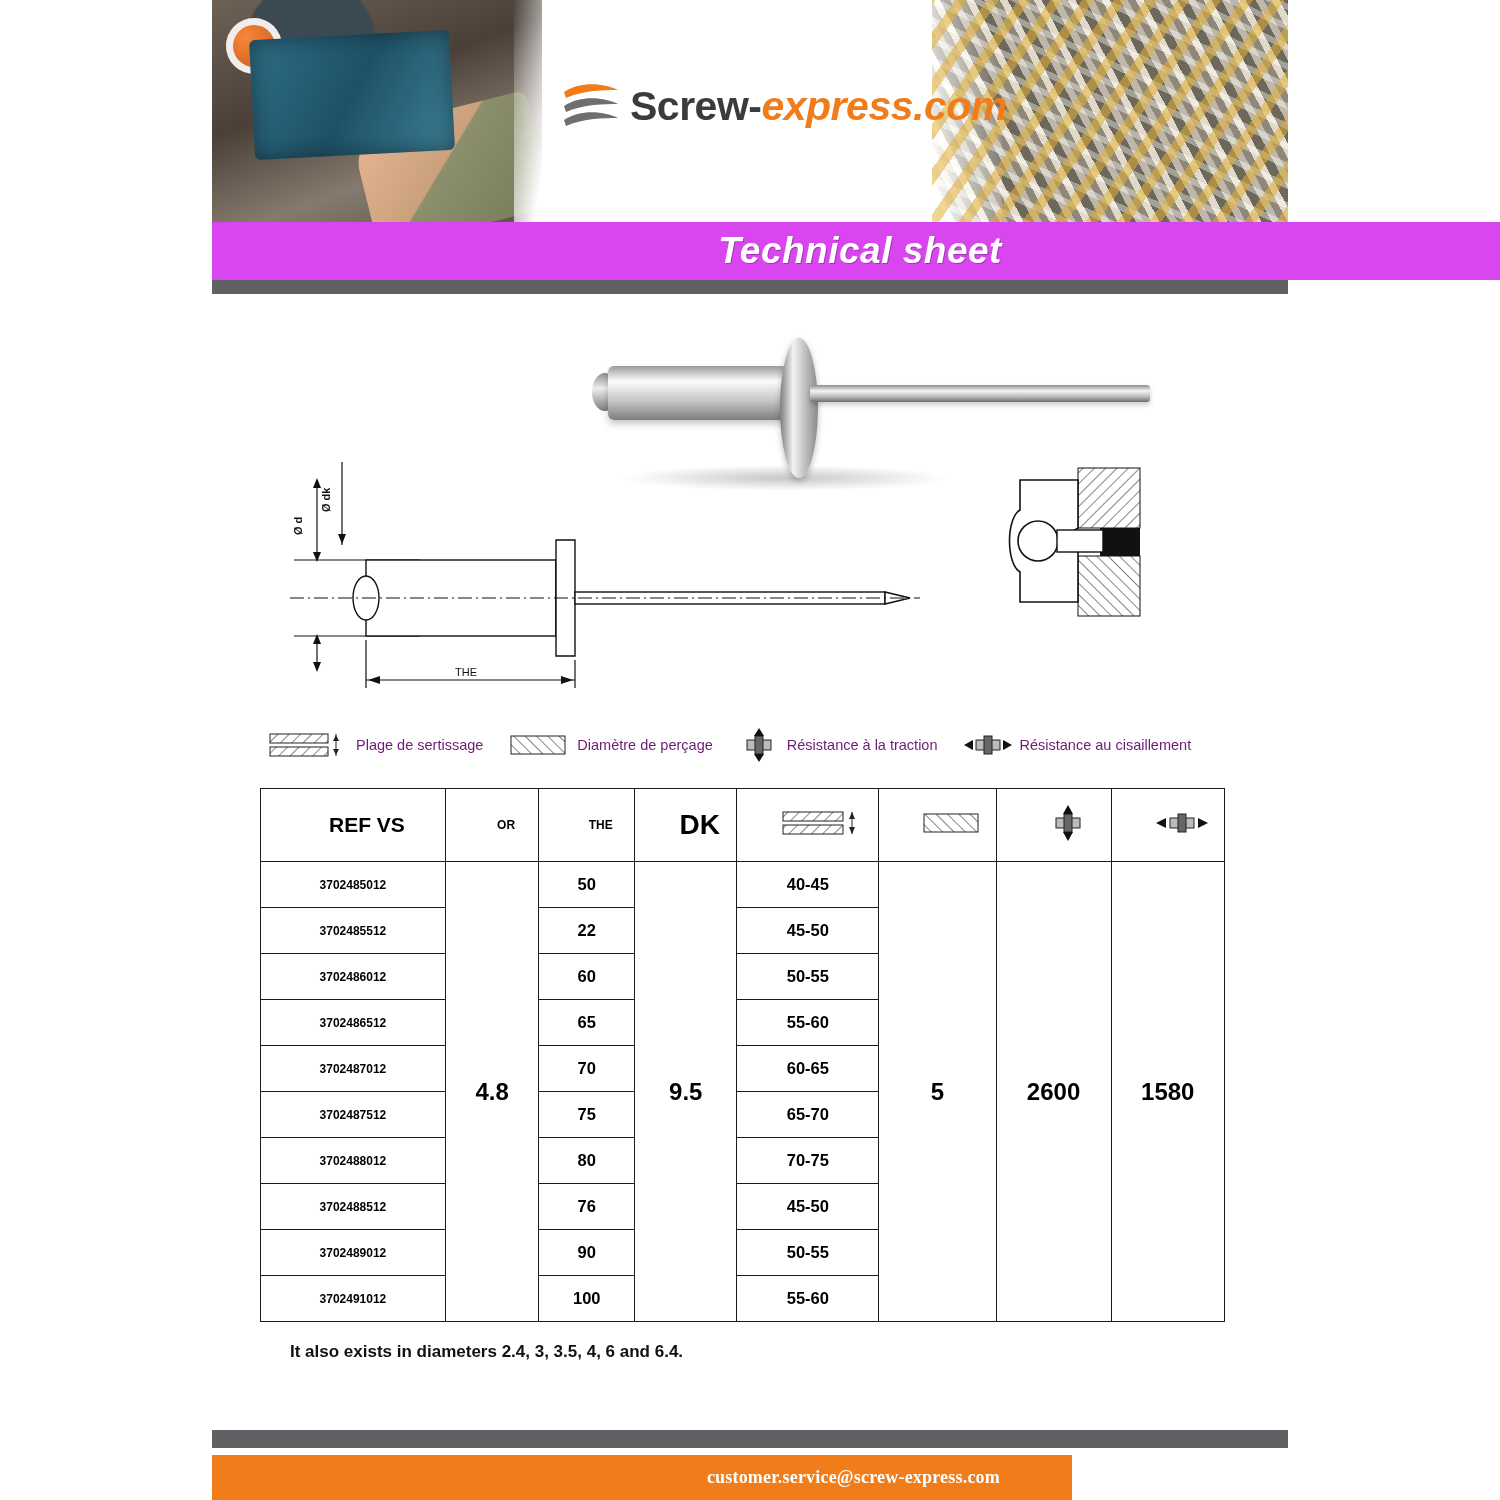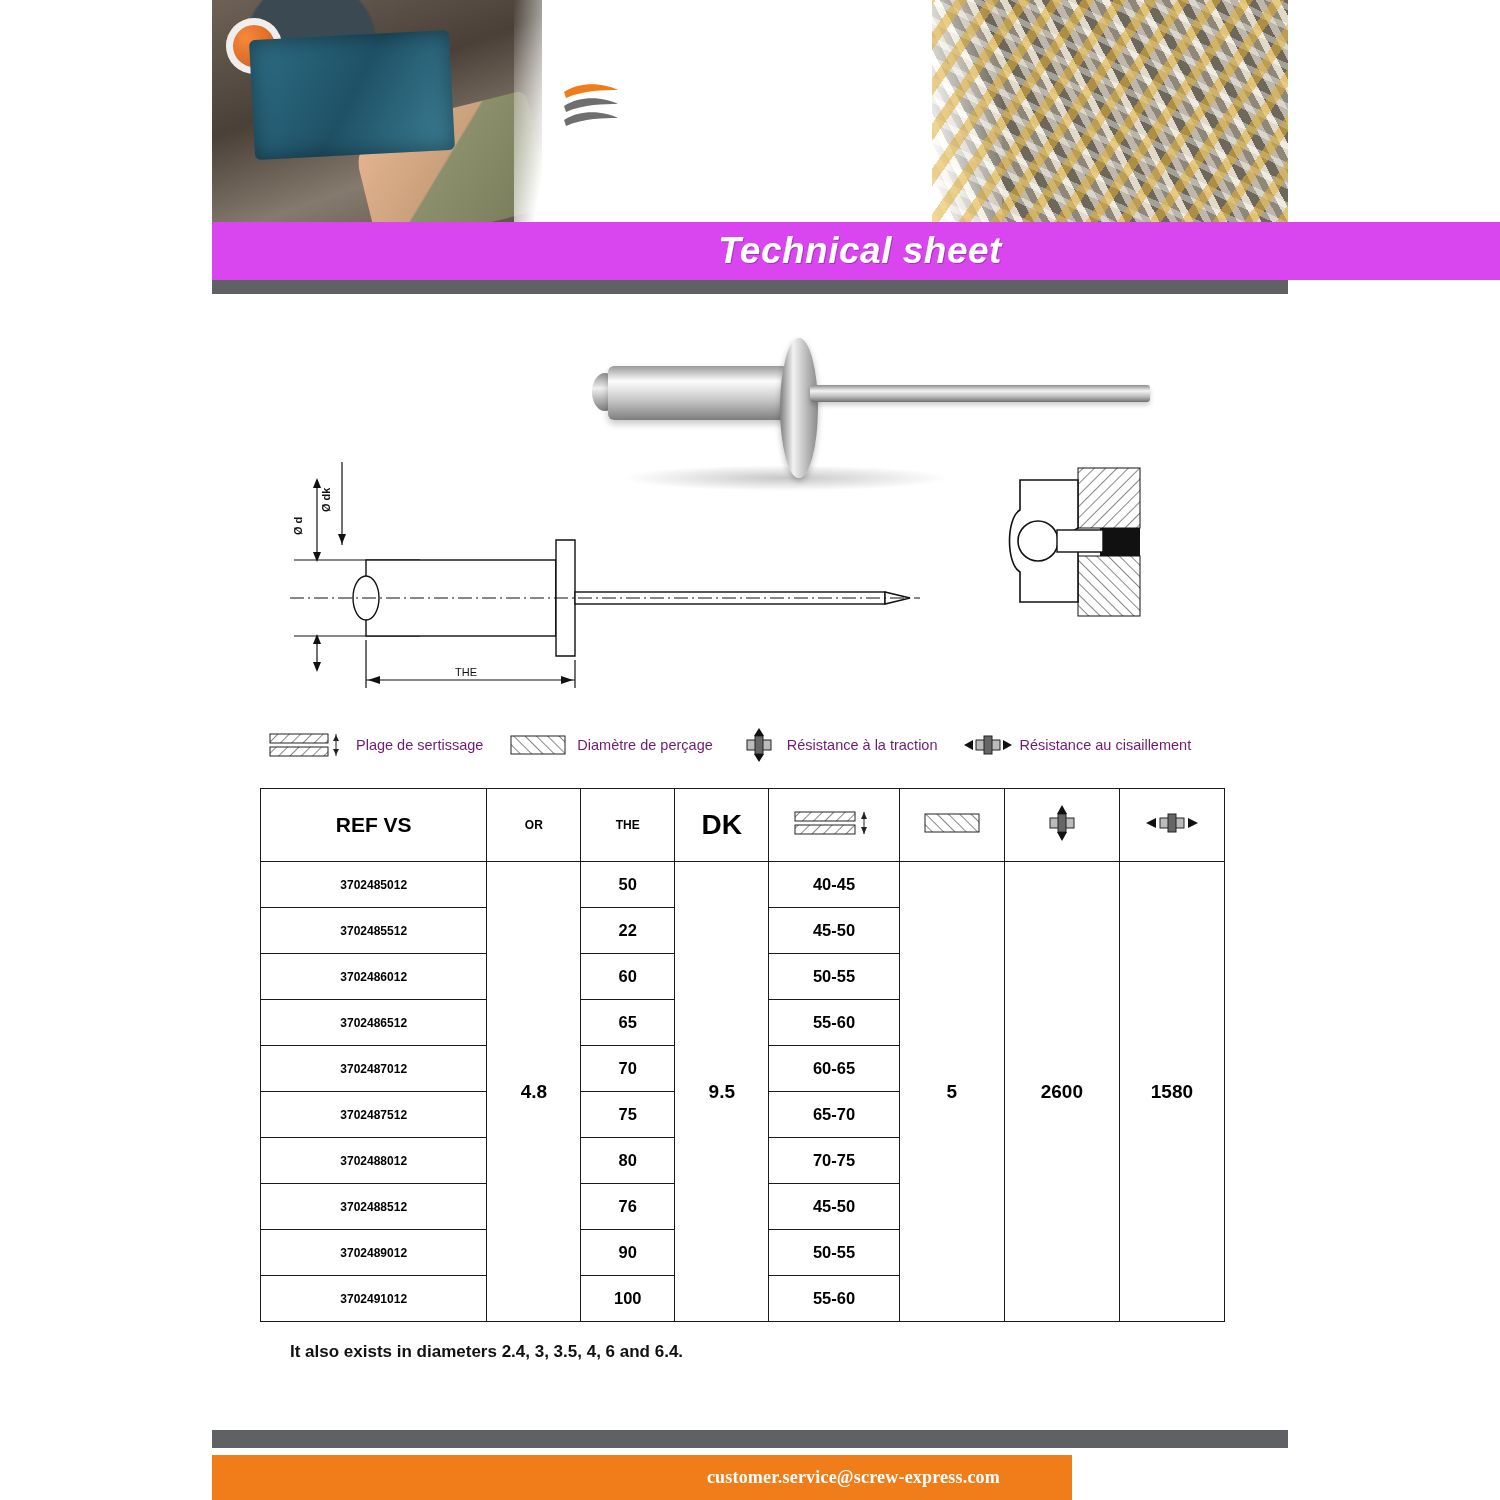--- a/index.html
+++ b/index.html
@@ -236,31 +236,31 @@
   }
   table.spec th, table.spec td {
     border: 1px solid #1a1a1a;
     text-align: center;
     vertical-align: middle;
     padding: 0;
     height: 45px;
     font-weight: bold;
     background: #fff;
   }
-  table.spec thead th { height: 72px; }
+  table.spec thead th { height: 72px; padding-left: 28px; }
   th.col-ref { width: 228px; font-size: 21px; }
   th.col-or  { width: 94px; font-size: 12px; font-weight: bold; }
   th.col-the { width: 94px; font-size: 12px; font-weight: bold; }
   th.col-dk  { width: 94px; font-size: 28px; }
   th.col-grip { width: 130px; }
   th.col-drill { width: 105px; }
   th.col-tract { width: 115px; }
   th.col-cis { width: 105px; }
   td.ref { font-size: 12px; }
-  td.big { font-size: 19px; }
+  td.big { font-size: 24px; }
 
   
   .footnote {
     position: absolute;
     left: 290px; top: 1342px;
     font-size: 17px;
     font-weight: bold;
     color: #111;
   }
 
@@ -310,20 +310,23 @@
     <div class="banner-right"></div>
   </div>
 
   <div class="logo">
     <div class="logo-mark">
       <svg width="62" height="56" viewBox="0 0 62 56" class="icon-svg">
         <path d="M4 14 C22 2, 46 6, 58 12 C44 12, 24 12, 6 20 Z" fill="#f07d1a"></path>
         <path d="M4 28 C22 16, 46 20, 58 26 C44 26, 24 26, 6 34 Z" fill="#6f6f6f"></path>
         <path d="M4 42 C22 30, 46 34, 58 40 C44 40, 24 40, 6 48 Z" fill="#6f6f6f"></path>
       </svg>
+    </div>
+    <div class="logo-text">
+      <span class="dark">Screw</span><span class="dark-i">-</span><span class="orange">express</span><span class="orange">.com</span>
     </div>
   </div>
 
   <div class="title-bar">
     <h1>Technical sheet</h1>
   </div>
   <div class="grey-bar"></div>
 
   <div class="photo">
     <div class="photo-shadow"></div>

